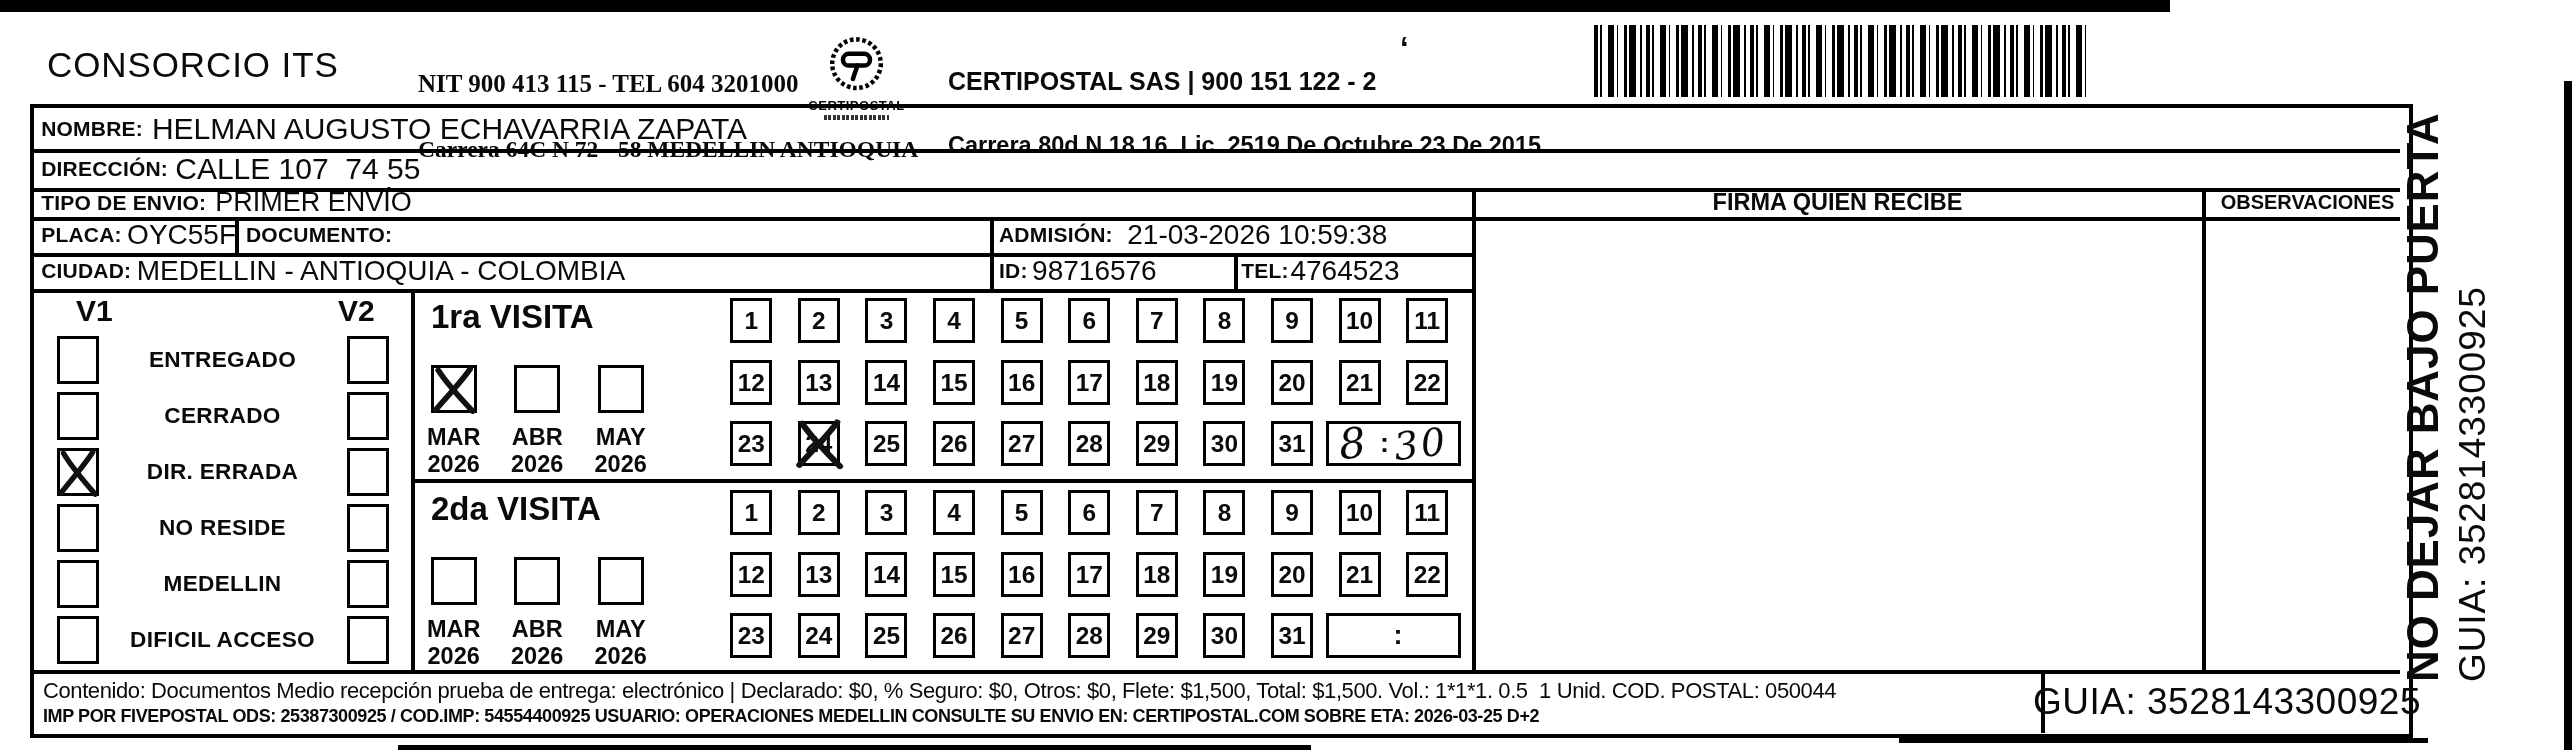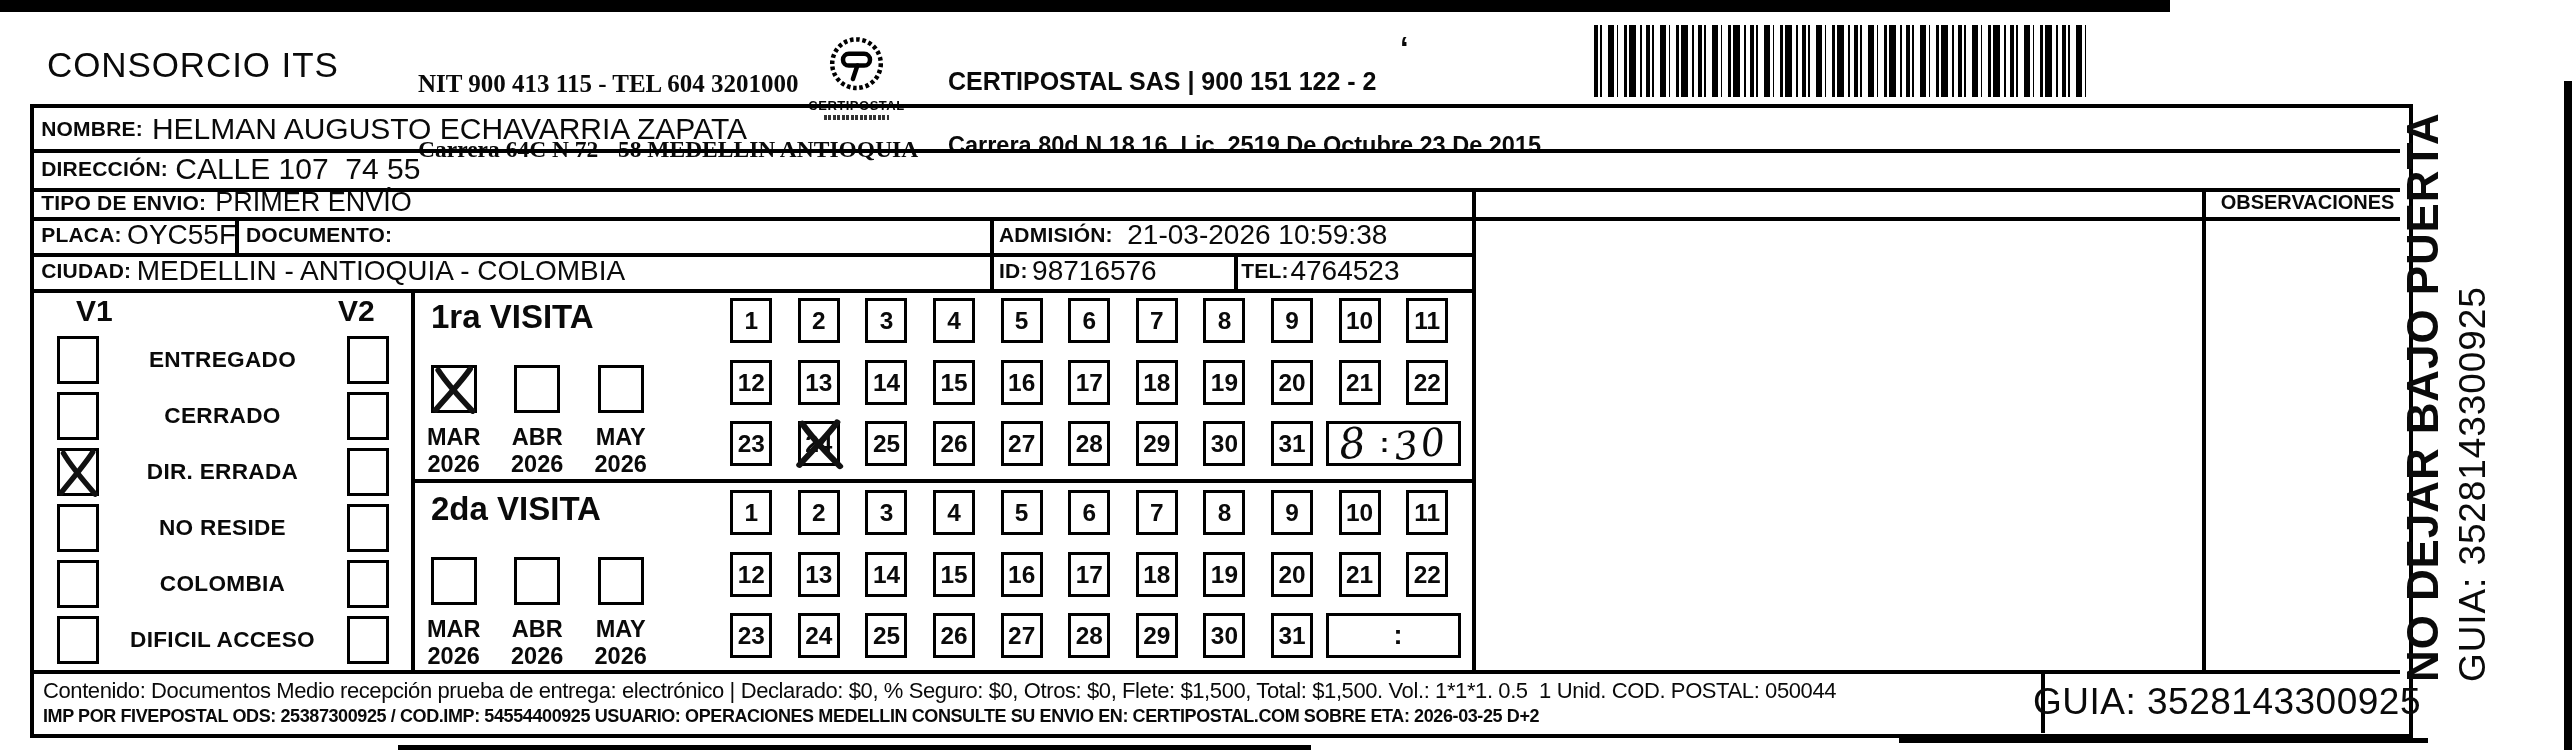--- a/index.html
+++ b/index.html
@@ -145,20 +145,21 @@
       <span class="val val-big">HELMAN AUGUSTO ECHAVARRIA ZAPATA</span>
     </div>
     <div class="cell r-direccion">
       <span class="lbl">DIRECCIÓN:</span>
       <span class="val val-big">CALLE 107  74 55</span>
     </div>
     <div class="cell r-tipo">
       <span class="lbl">TIPO DE ENVIO:</span>
       <span class="val" style="font-size:27px;">PRIMER ENVÍO</span>
     </div>
+    <div class="cell firma-header">FIRMA QUIEN RECIBE</div>
     <div class="cell obs-header">OBSERVACIONES</div>
 
     <div class="cell c-placa">
       <span class="lbl">PLACA:</span>
       <span class="val">OYC55F</span>
     </div>
     <div class="cell c-documento">
       <span class="lbl">DOCUMENTO:</span>
     </div>
     <div class="cell c-admision">
@@ -201,21 +202,21 @@
           <div class="opt-label">DIR. ERRADA</div>
           <div class="cb"></div>
         </div>
         <div class="opt-row">
           <div class="cb"></div>
           <div class="opt-label">NO RESIDE</div>
           <div class="cb"></div>
         </div>
         <div class="opt-row">
           <div class="cb"></div>
-          <div class="opt-label">COLOMBIA</div>
+          <div class="opt-label">MEDELLIN</div>
           <div class="cb"></div>
         </div>
         <div class="opt-row">
           <div class="cb"></div>
           <div class="opt-label">DIFICIL ACCESO</div>
           <div class="cb"></div>
         </div>
       </div>
 
     <div class="visit-block visit-1">

